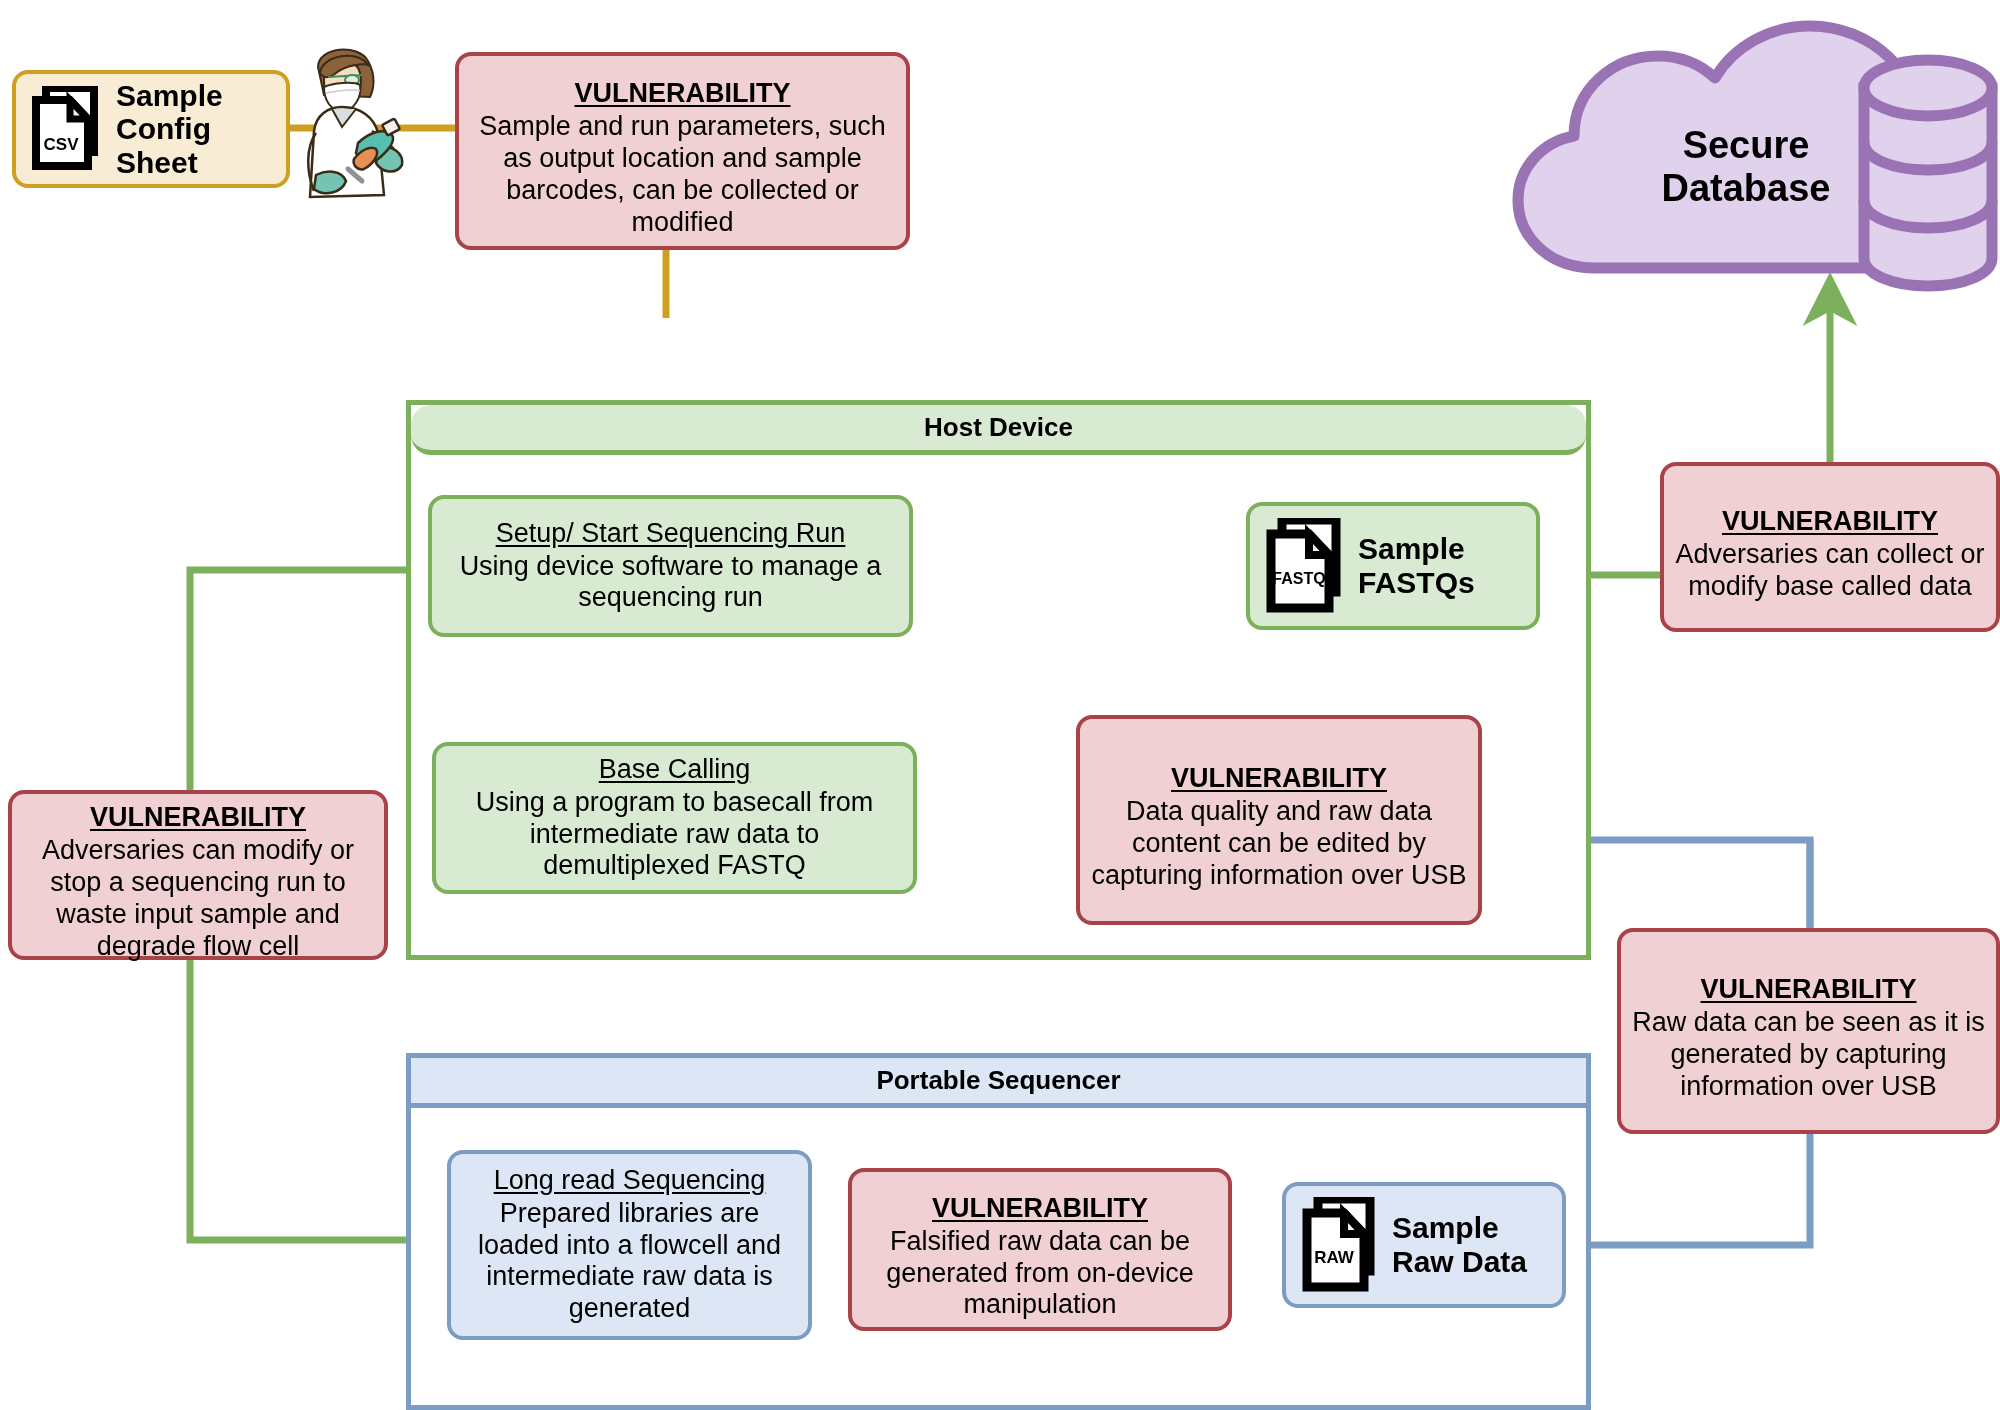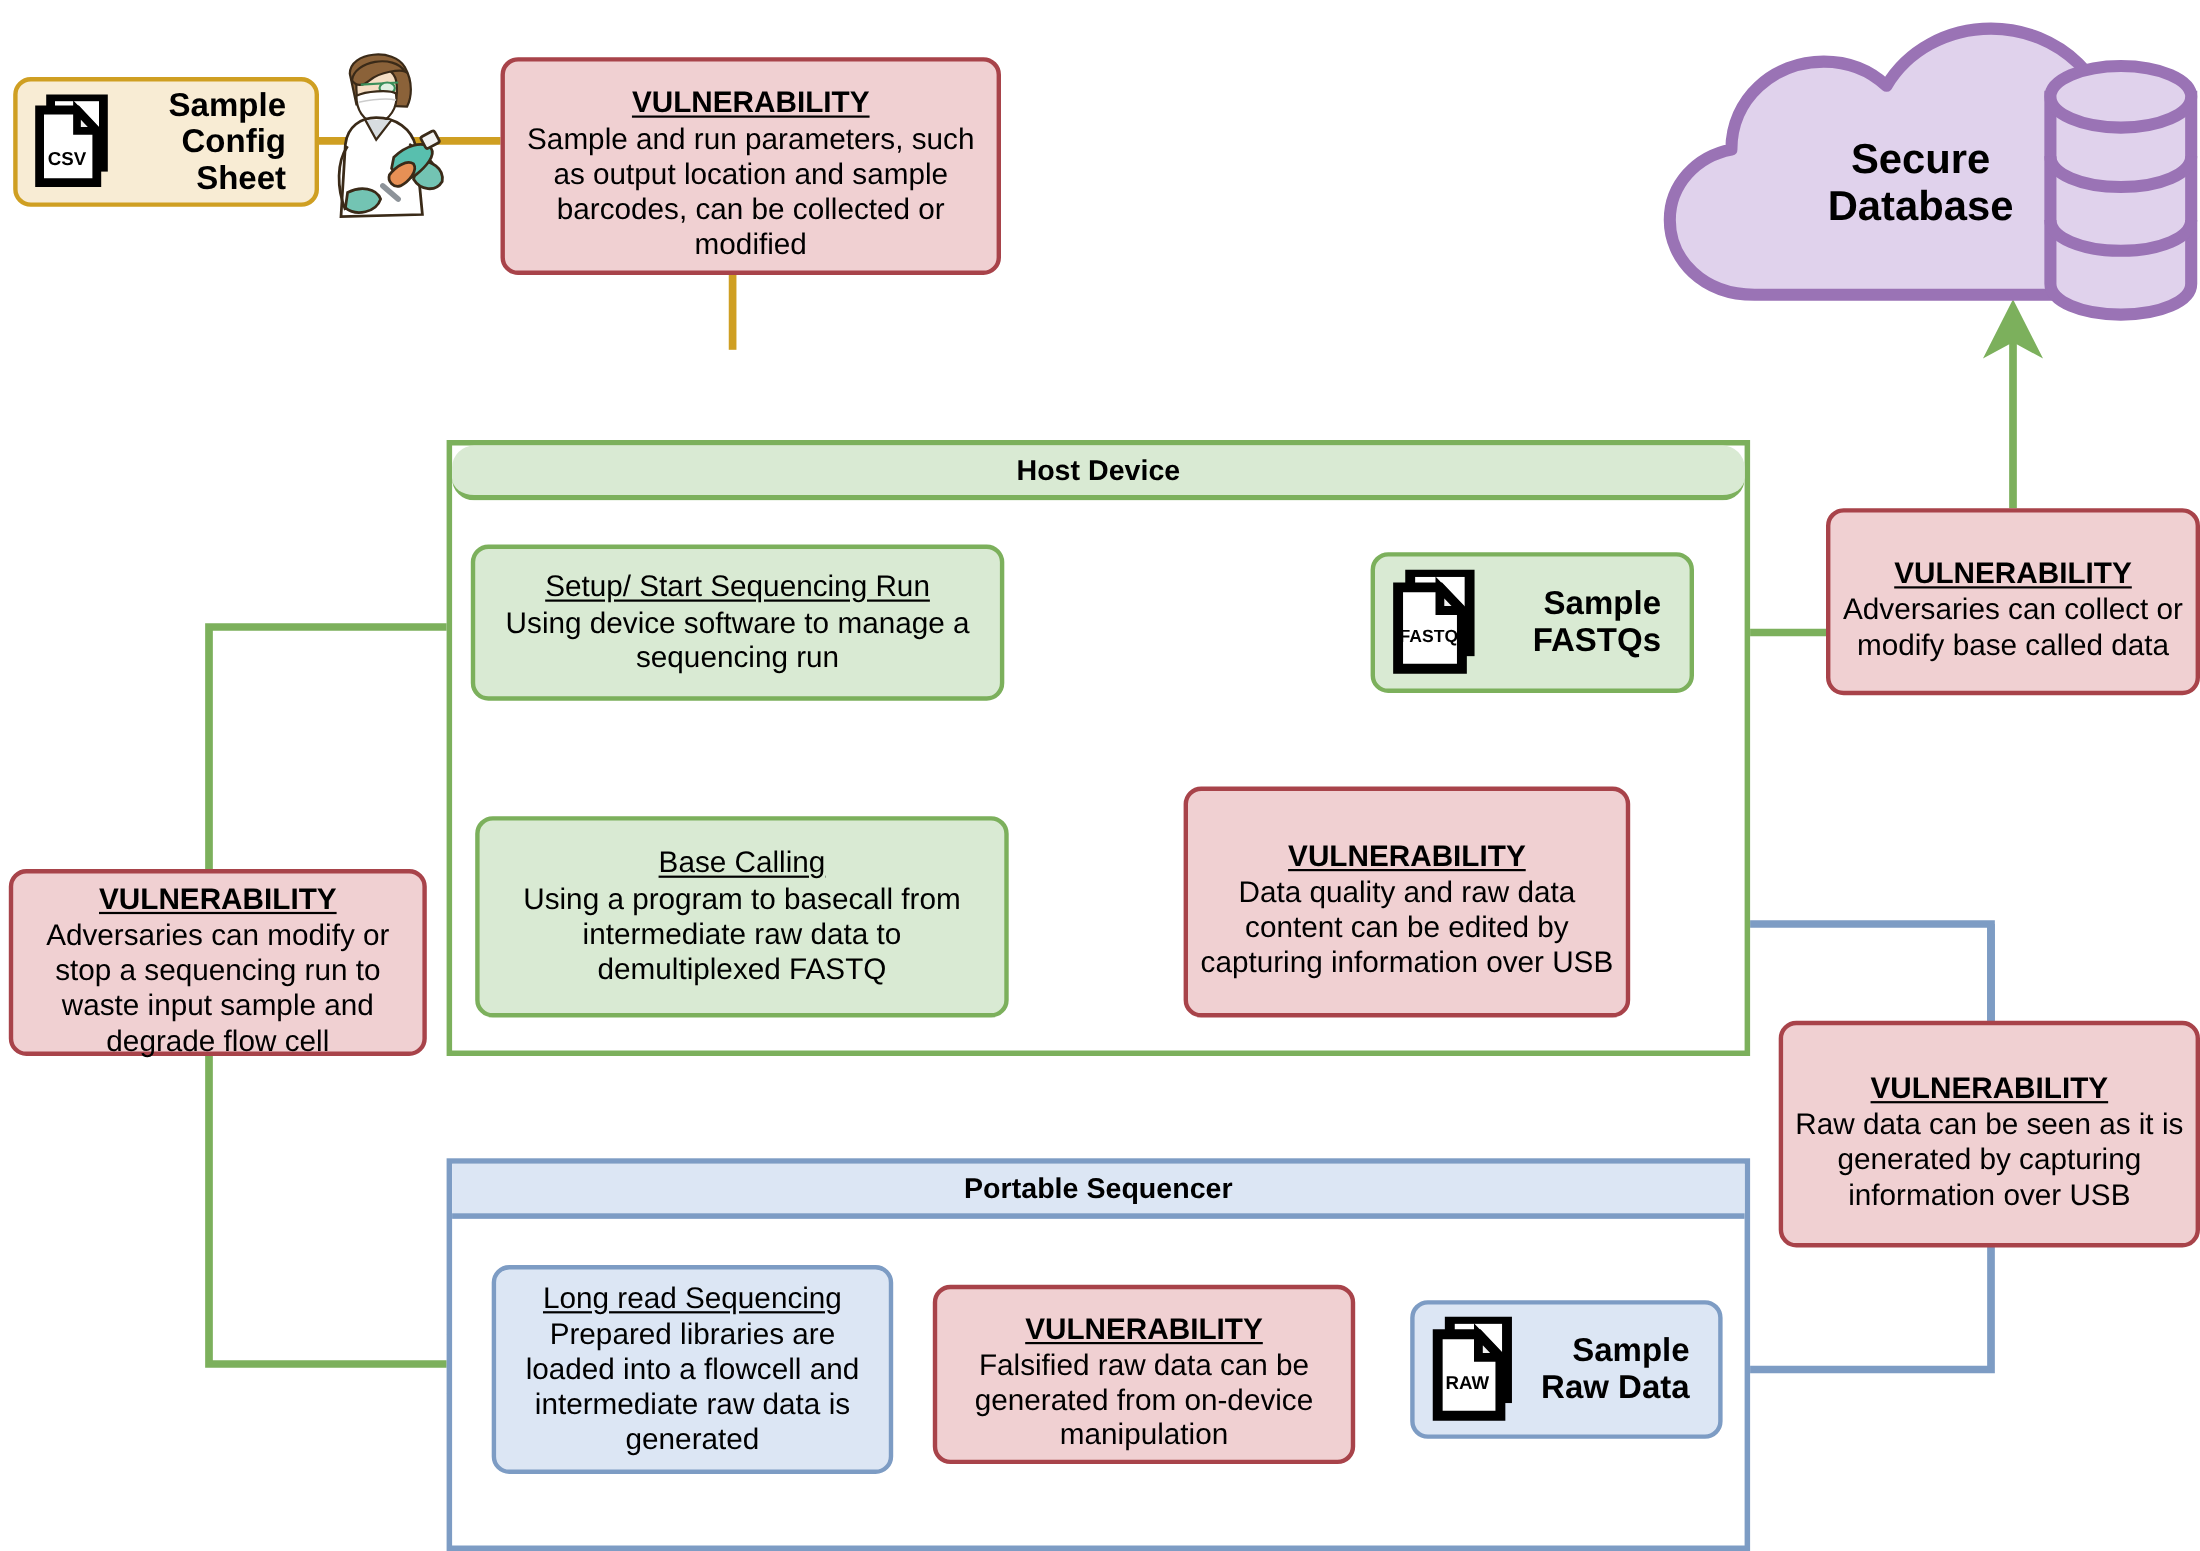--- a/index.html
+++ b/index.html
@@ -107,21 +107,21 @@
   
   .row {
     flex-direction: row;
     justify-content: flex-start;
     gap: 14px;
     padding-left: 14px;
   }
   .filelabel {
     font-weight: bold;
     font-size: 30px;
-    text-align: right;
+    text-align: left;
     line-height: 1.12;
     flex: 1;
     padding-right: 26px;
   }
   .fileicon {
     flex: none;
   }
   .cloud-text {
     position: absolute;
     font-weight: bold;
@@ -291,21 +291,21 @@
       <span>Sample</span><br>
       <span>FASTQs</span>
     </span>
   </div>
 
   <div class="node n-red" style="left:1660px; top:462px; width:340px; height:170px;">
     <div class="ttl">VULNERABILITY</div>
     <div class="bdy">Adversaries can collect or modify base called data</div>
   </div>
 
-  <div class="node n-green" style="left:432px; top:742px; width:485px; height:183px;">
+  <div class="node n-green" style="left:432px; top:742px; width:485px; height:152px;">
     <div class="ttl-plain">Base Calling</div>
     <div class="bdy">Using a program to basecall from intermediate raw data to demultiplexed FASTQ</div>
   </div>
 
   <div class="node n-red" style="left:8px; top:790px; width:380px; height:170px;">
     <div class="ttl">VULNERABILITY</div>
     <div class="bdy">Adversaries can modify or stop a sequencing run to waste input sample and degrade flow cell</div>
   </div>
 
   <div class="node n-red" style="left:1076px; top:715px; width:406px; height:210px;">

